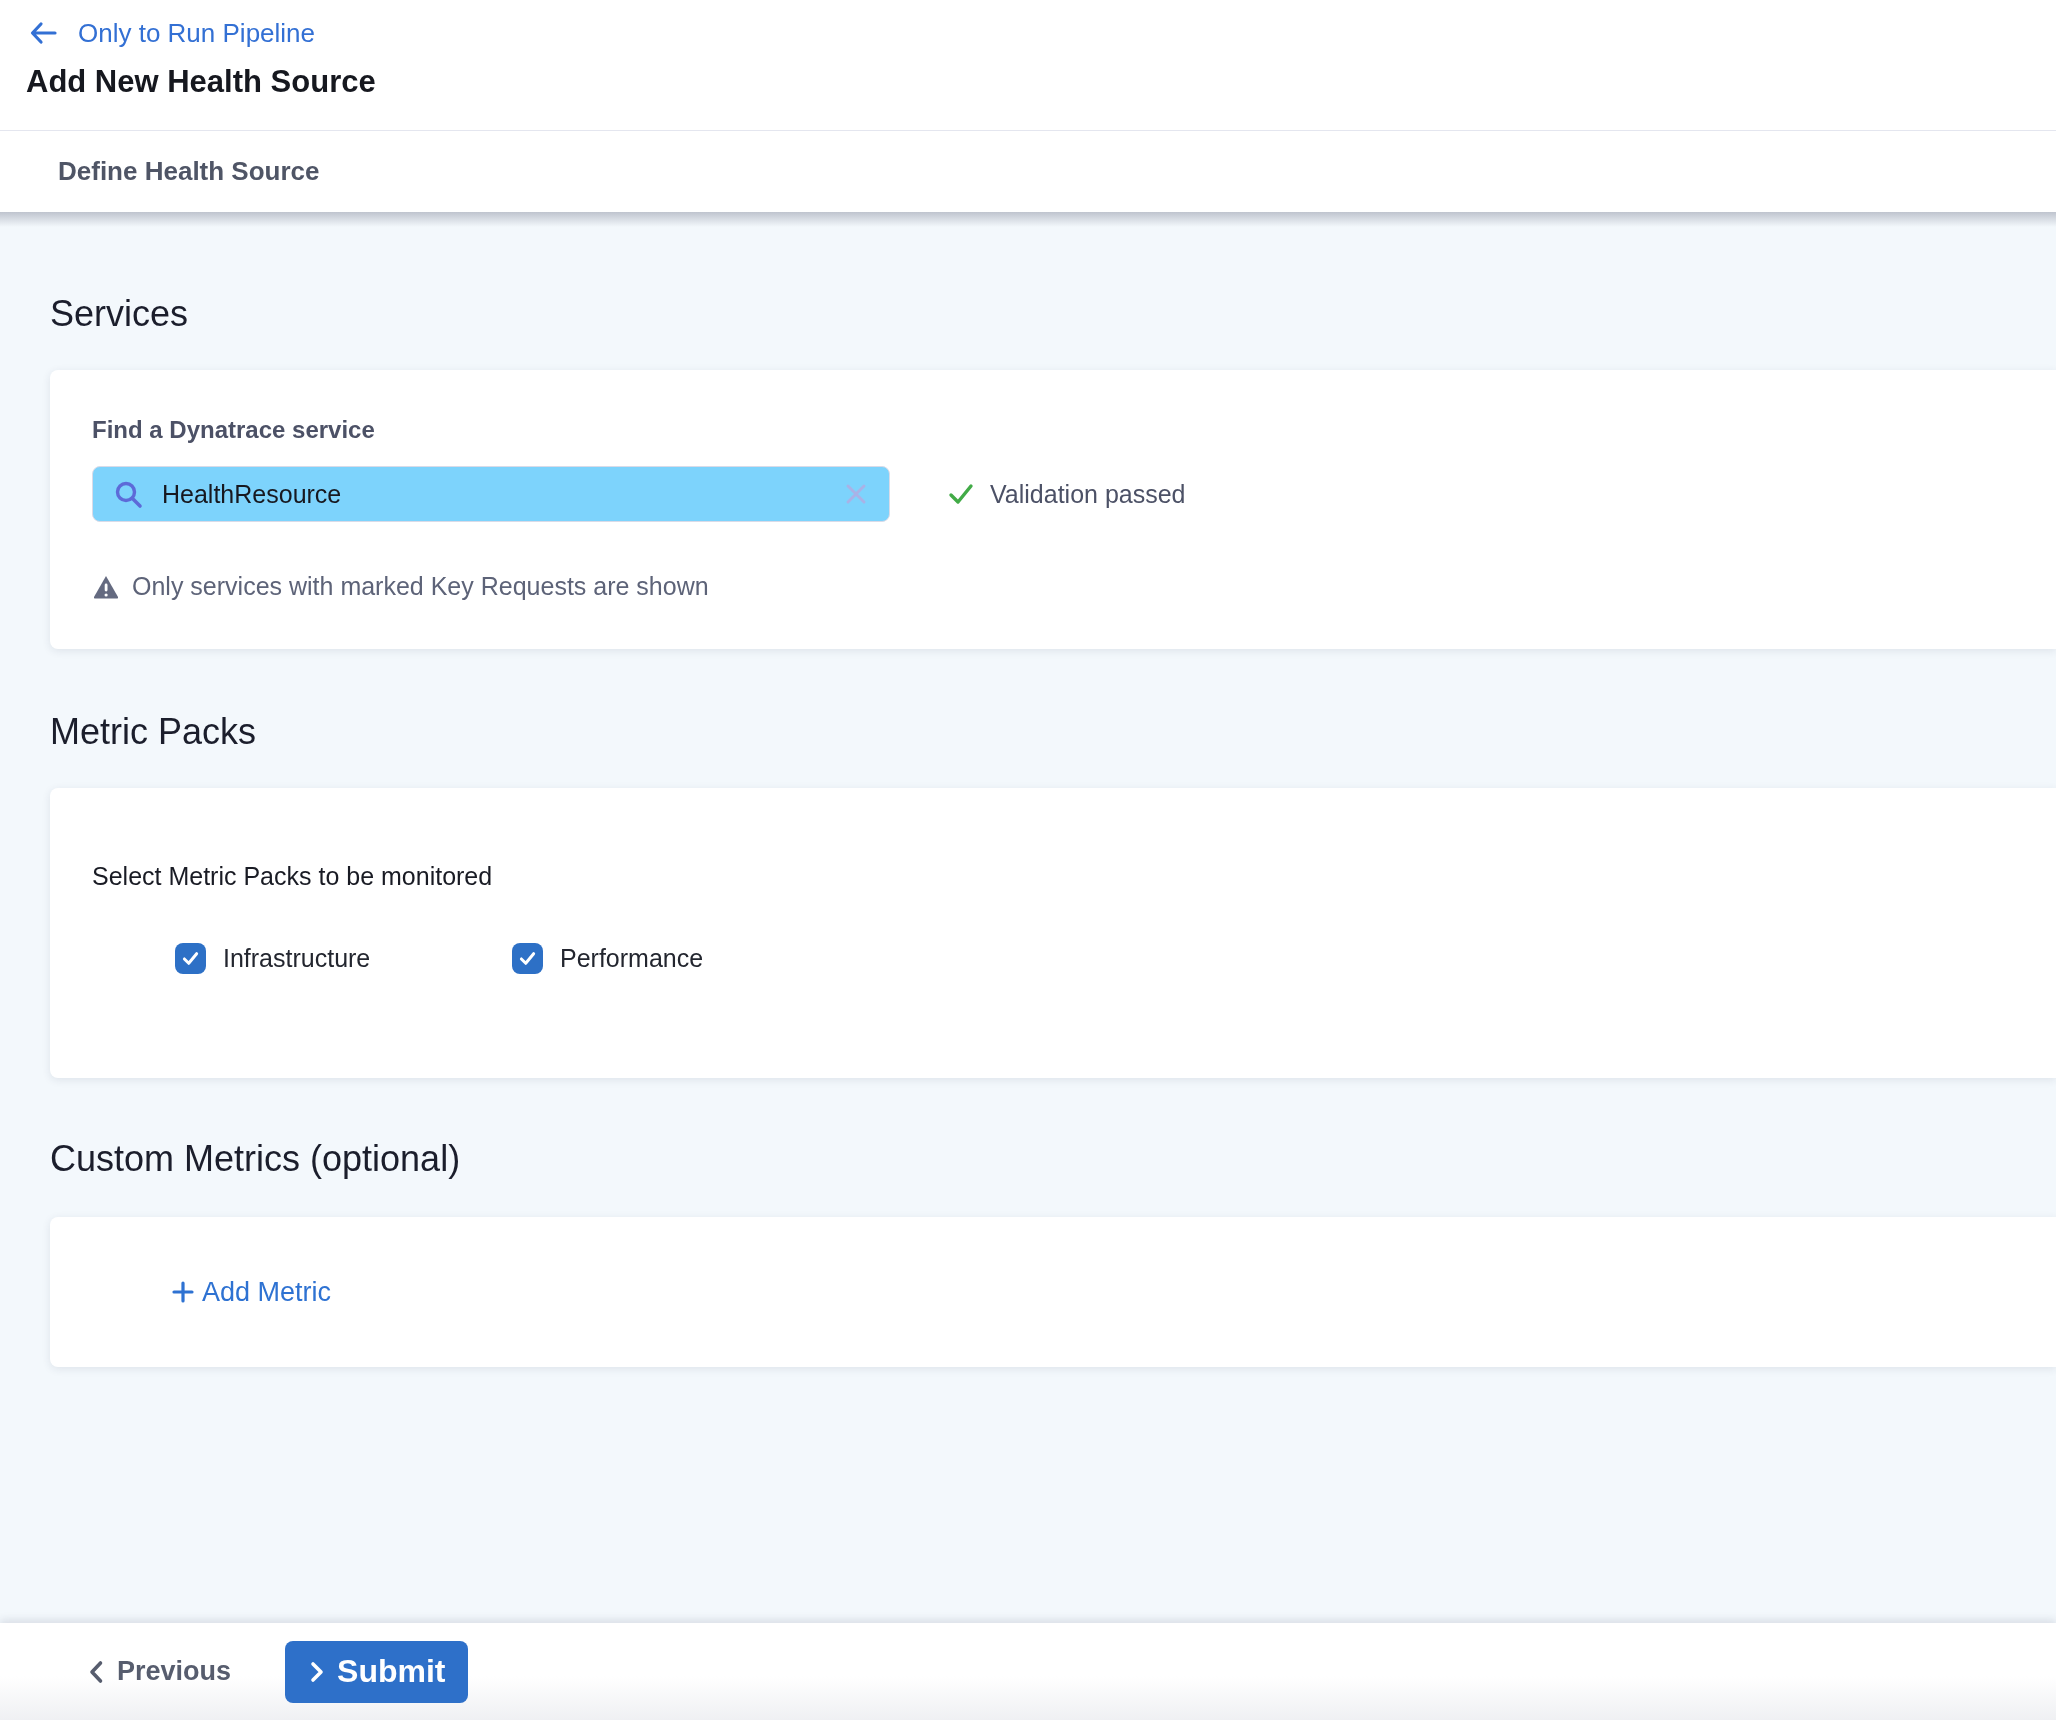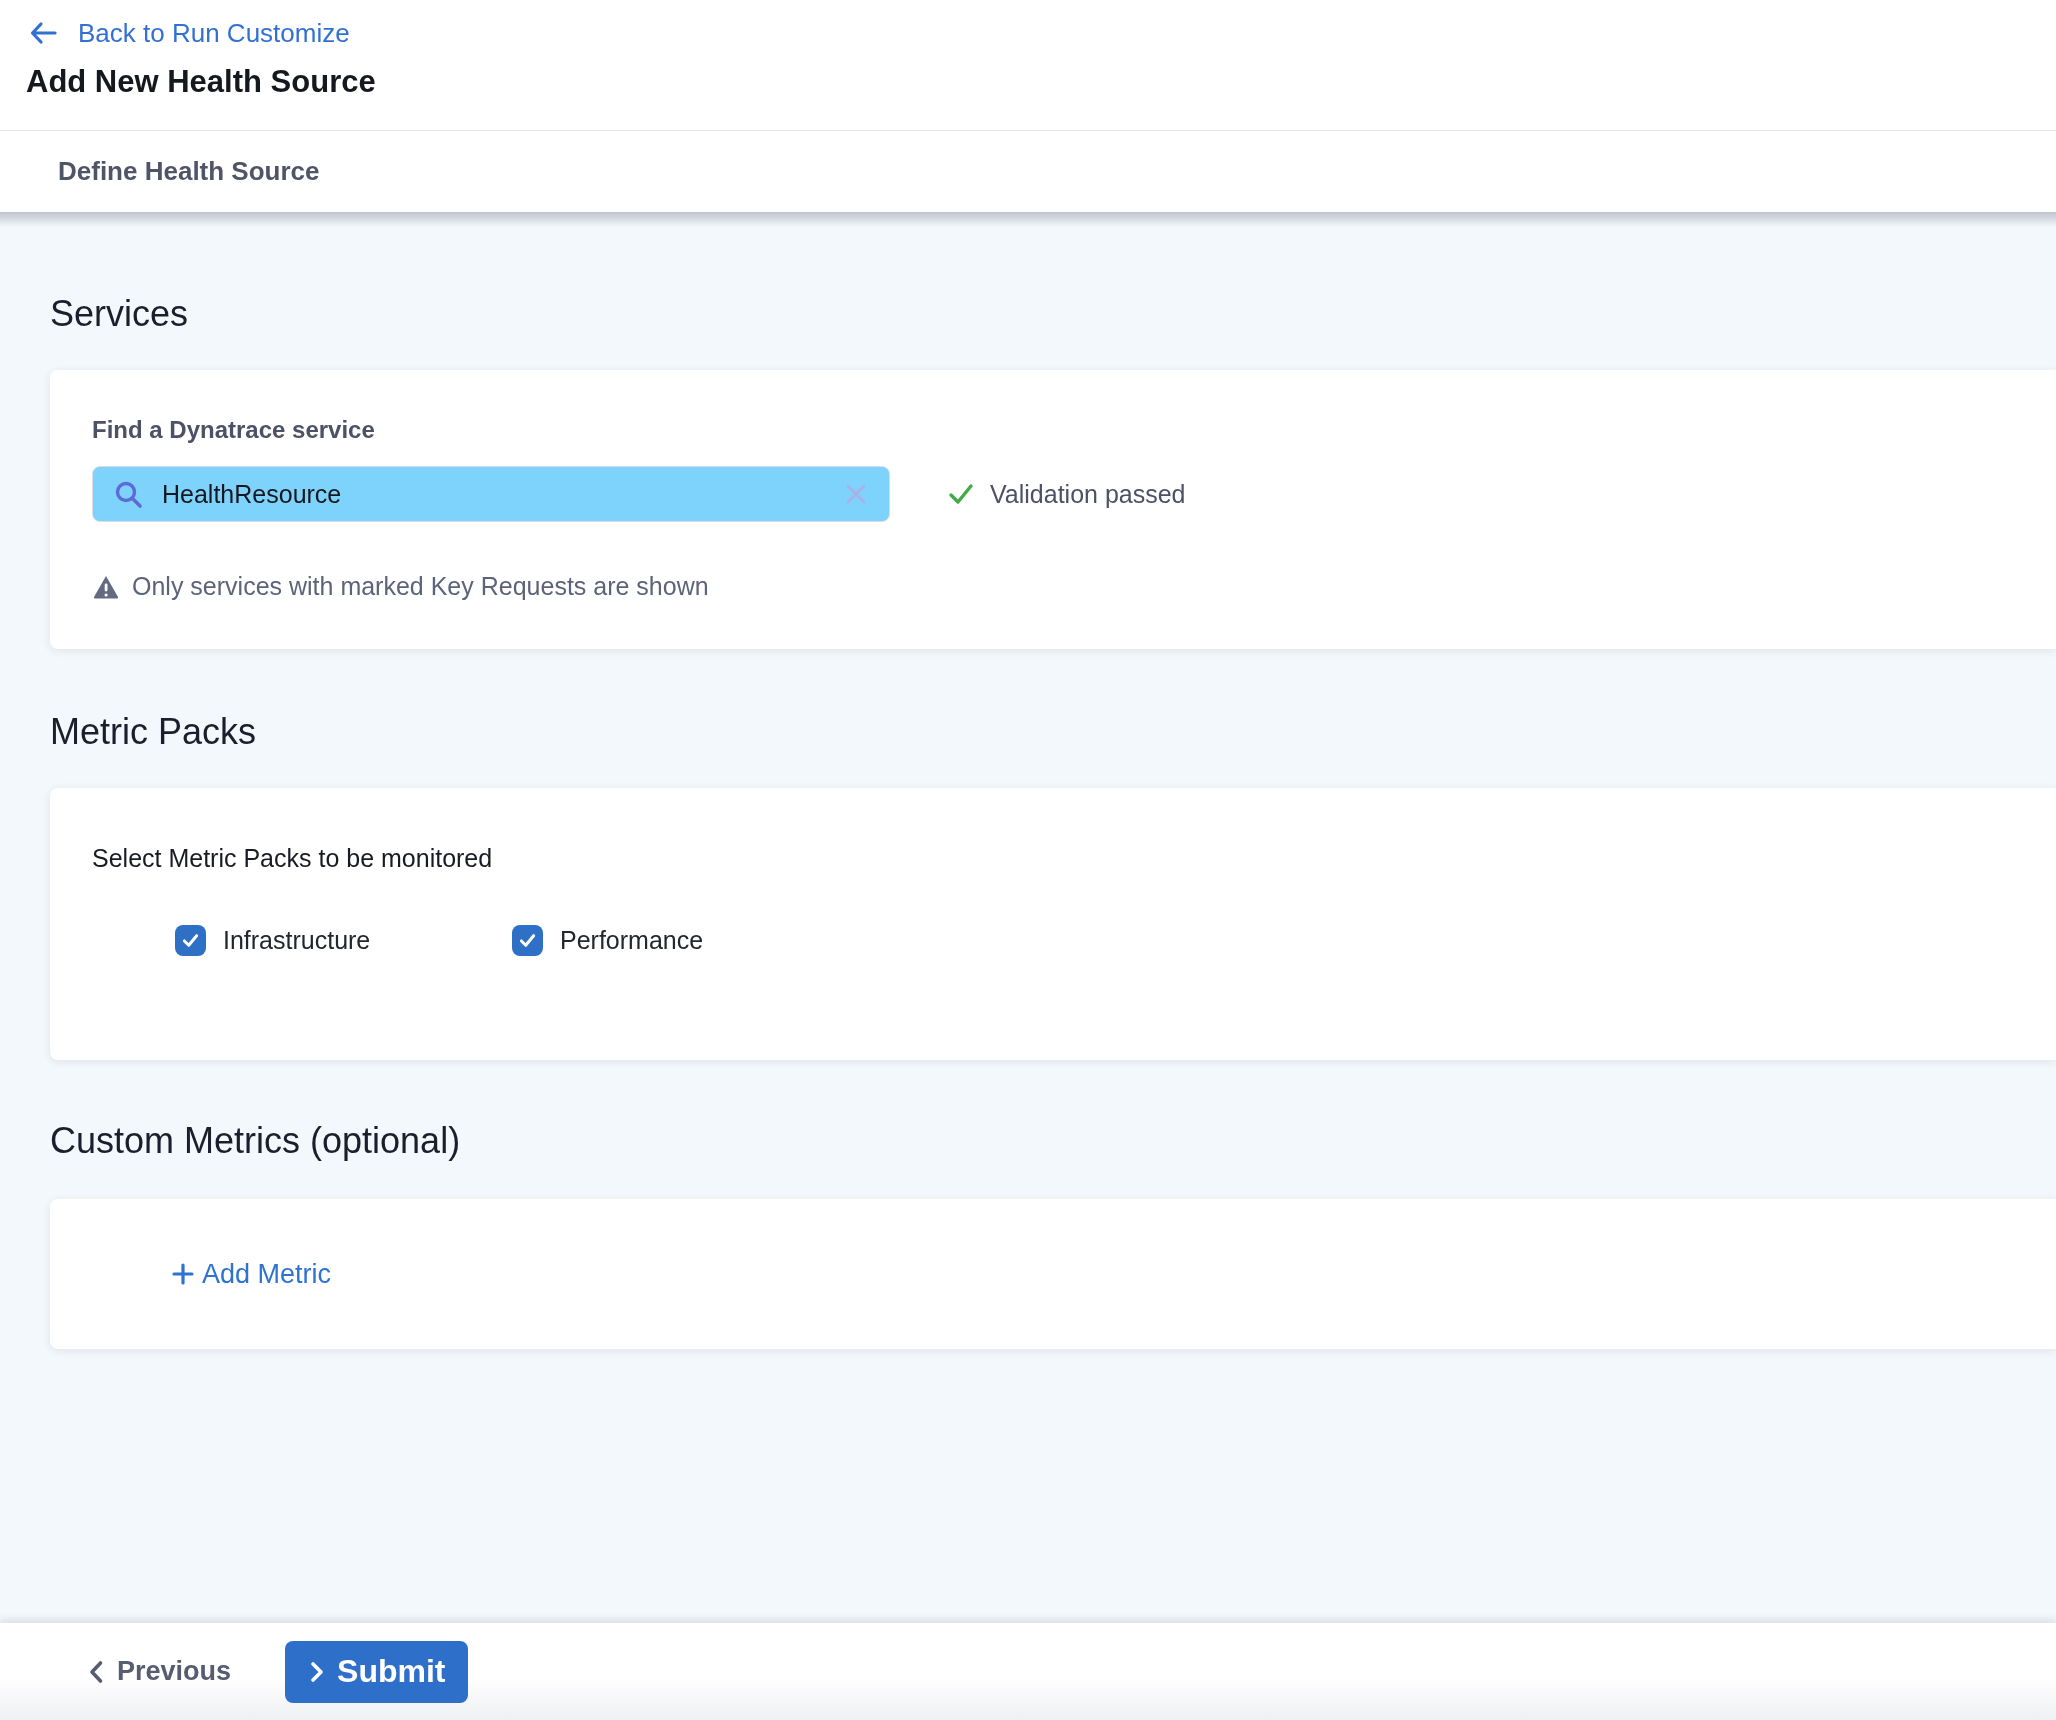--- a/index.html
+++ b/index.html
@@ -53,21 +53,21 @@
   .heading-custom-metrics { margin-top: 64px; }
 
   .card {
     background: #ffffff;
     margin-left: 50px;
     margin-top: 40px;
     border-radius: 8px 0 0 8px;
     box-shadow: 0 2px 8px rgba(40, 45, 80, 0.10);
   }
   .card-services { padding: 46px 42px 48px 42px; }
-  .card-metric-packs { padding: 56px 42px 104px 42px; }
+  .card-metric-packs { padding: 74px 42px 104px 42px; }
   .card-custom-metrics { height: 150px; display: flex; align-items: center; padding-left: 118px; margin-top: 42px; }
 
   .field-label { font-size: 24px; font-weight: 600; color: #4c5166; margin-bottom: 22px; }
 
   .search-row { display: flex; align-items: center; }
   .search-input-wrap {
     width: 798px; height: 56px;
     border: 1px solid #d9dbe8; border-radius: 8px;
     display: flex; align-items: center;
     padding: 0 20px; background: #7dd3fc;
@@ -125,21 +125,21 @@
 </head>
 <body>
 
 <div class="header">
   <div class="back-row">
     <span>
       <svg width="34" height="34" viewBox="0 0 34 34" fill="none">
         <path d="M29 17 L7 17 M15 8 L6.5 17 L15 26" stroke="#3370d4" stroke-width="3.2" stroke-linecap="round" stroke-linejoin="round"></path>
       </svg>
     </span>
-    <span class="back-label">Back to Run Customize</span>
+    <span class="back-label">Only to Run Pipeline</span>
   </div>
   <div class="page-title">Add New Health Source</div>
 </div>
 
 <div class="tabbar">
   <div class="tab">Define Health Source</div>
 </div>
 
 <div class="content">
 

